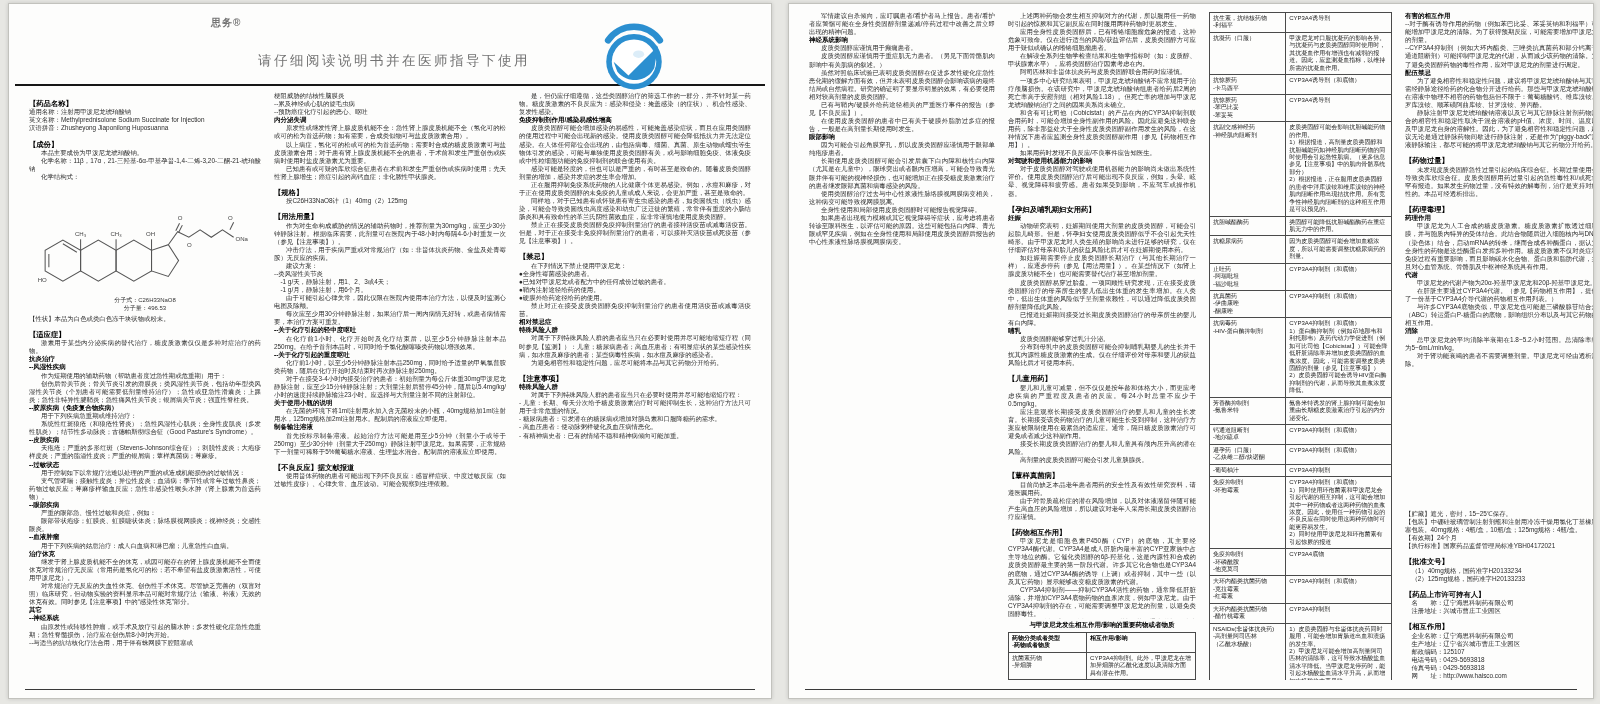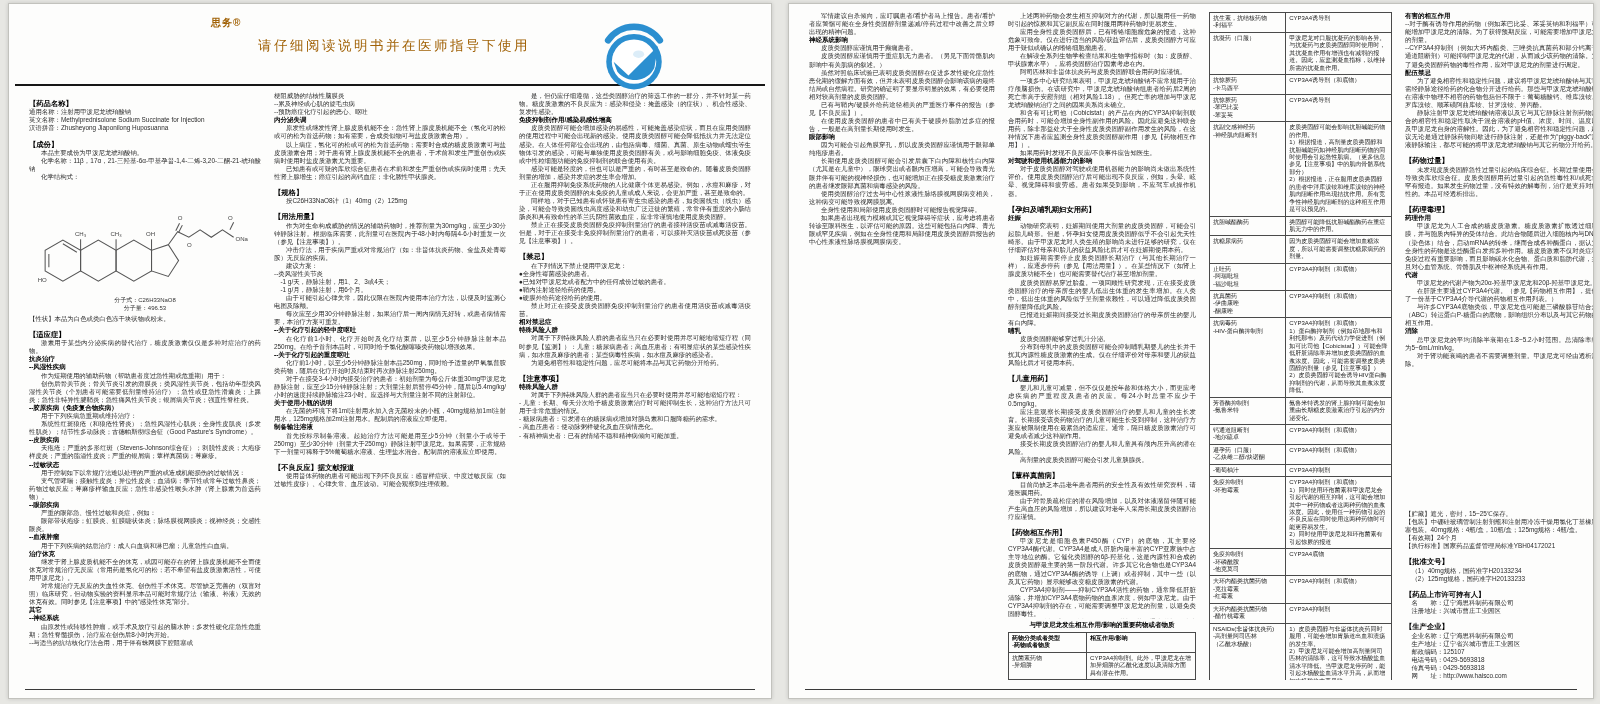--- a/index.html
+++ b/index.html
@@ -5,24 +5,24 @@
   html,body{margin:0;padding:0;background:#dcdcd8;font-family:"Liberation Sans",sans-serif;}
   .canvas{position:relative;width:1600px;height:704px;background:#e7e7e3;overflow:hidden;}
   .page{position:absolute;top:3px;height:696px;background:#fdfdfc;border:1px solid #c2c2bd;box-shadow:0 0 4px rgba(0,0,0,.15);box-sizing:border-box;}
   .page-left{left:8px;width:764px;}
   .page-right{left:788px;width:806px;}
   .bottom-rule{position:absolute;left:16px;right:16px;bottom:8px;border-top:1.6px solid #3a3a3a;}
 
   
   .page-head{position:relative;height:80px;}
   .dates{position:absolute;left:24px;top:22px;font-size:10px;line-height:1.52;color:#222;}
-  .titlebox{position:absolute;left:150px;top:12px;width:470px;text-align:center;color:#a16207;}
+  .titlebox{position:absolute;left:150px;top:12px;width:470px;text-align:center;color:#737373;}
   .brand{display:block;text-align:left;margin-left:52px;font-size:10px;font-weight:bold;letter-spacing:1px;}
   .doc-title{font-size:29px;font-weight:bold;letter-spacing:1.5px;line-height:1.15;}
-  .doc-subtitle{font-size:13.5px;margin-top:7px;letter-spacing:2.5px;}
+  .doc-subtitle{font-size:13.5px;margin-top:22px;letter-spacing:2.5px;}
   .logo{position:absolute;right:100px;top:16px;width:74px;height:74px;}
   .mainrule{border:none;border-top:2px solid #161616;margin:0 6px;}
 
   
   .cols{display:flex;gap:13px;padding:6px 20px 0 20px;overflow:hidden;text-align:justify;color:#2b2b2b;}
   .page-left .cols{height:590px;}
   .page-right .cols{height:668px;padding-top:8px;}
   .col{flex:1 1 0;overflow:hidden;min-width:0;}
   .page-right .c1{flex:0 0 186px;}
   .page-right .c2{flex:0 0 188px;display:flex;flex-direction:column;align-items:center;}
@@ -418,21 +418,21 @@
             <div class="blk-l">【贮藏】遮光，密封，15~25℃保存。</div>
             <div class="blk-l">【包装】中硼硅玻璃管制注射剂瓶和注射用冷冻干燥用氯化丁基橡胶塞包装。40mg规格：4瓶/盒，10瓶/盒；125mg规格：4瓶/盒。</div>
             <div class="blk-l">【有效期】24个月</div>
             <div class="blk-l">【执行标准】国家药品监督管理局标准YBH04172021</div>
             <div class="blk-h">【批准文号】</div>
             <div class="blk-l">　（1）40mg规格，国药准字H20133234</div>
             <div class="blk-l">　（2）125mg规格，国药准字H20133233</div>
             <div class="blk-h">【药品上市许可持有人】</div>
             <div class="blk-l">　名　　称：辽宁海思科制药有限公司</div>
             <div class="blk-l">　注册地址：兴城市曹庄工业园区</div>
-            <div class="blk-h">【生产企业】</div>
+            <div class="blk-h">【相互作用】</div>
             <div class="blk-l">　企业名称：辽宁海思科制药有限公司</div>
             <div class="blk-l">　生产地址：辽宁省兴城市曹庄工业园区</div>
             <div class="blk-l">　邮政编码：125107</div>
             <div class="blk-l">　电话号码：0429-5693818</div>
             <div class="blk-l">　传真号码：0429-5693818</div>
             <div class="blk-l">　网　　址：http://www.haisco.com</div>
           </div>
       </div>
     </div>
     <div class="bottom-rule"></div>

